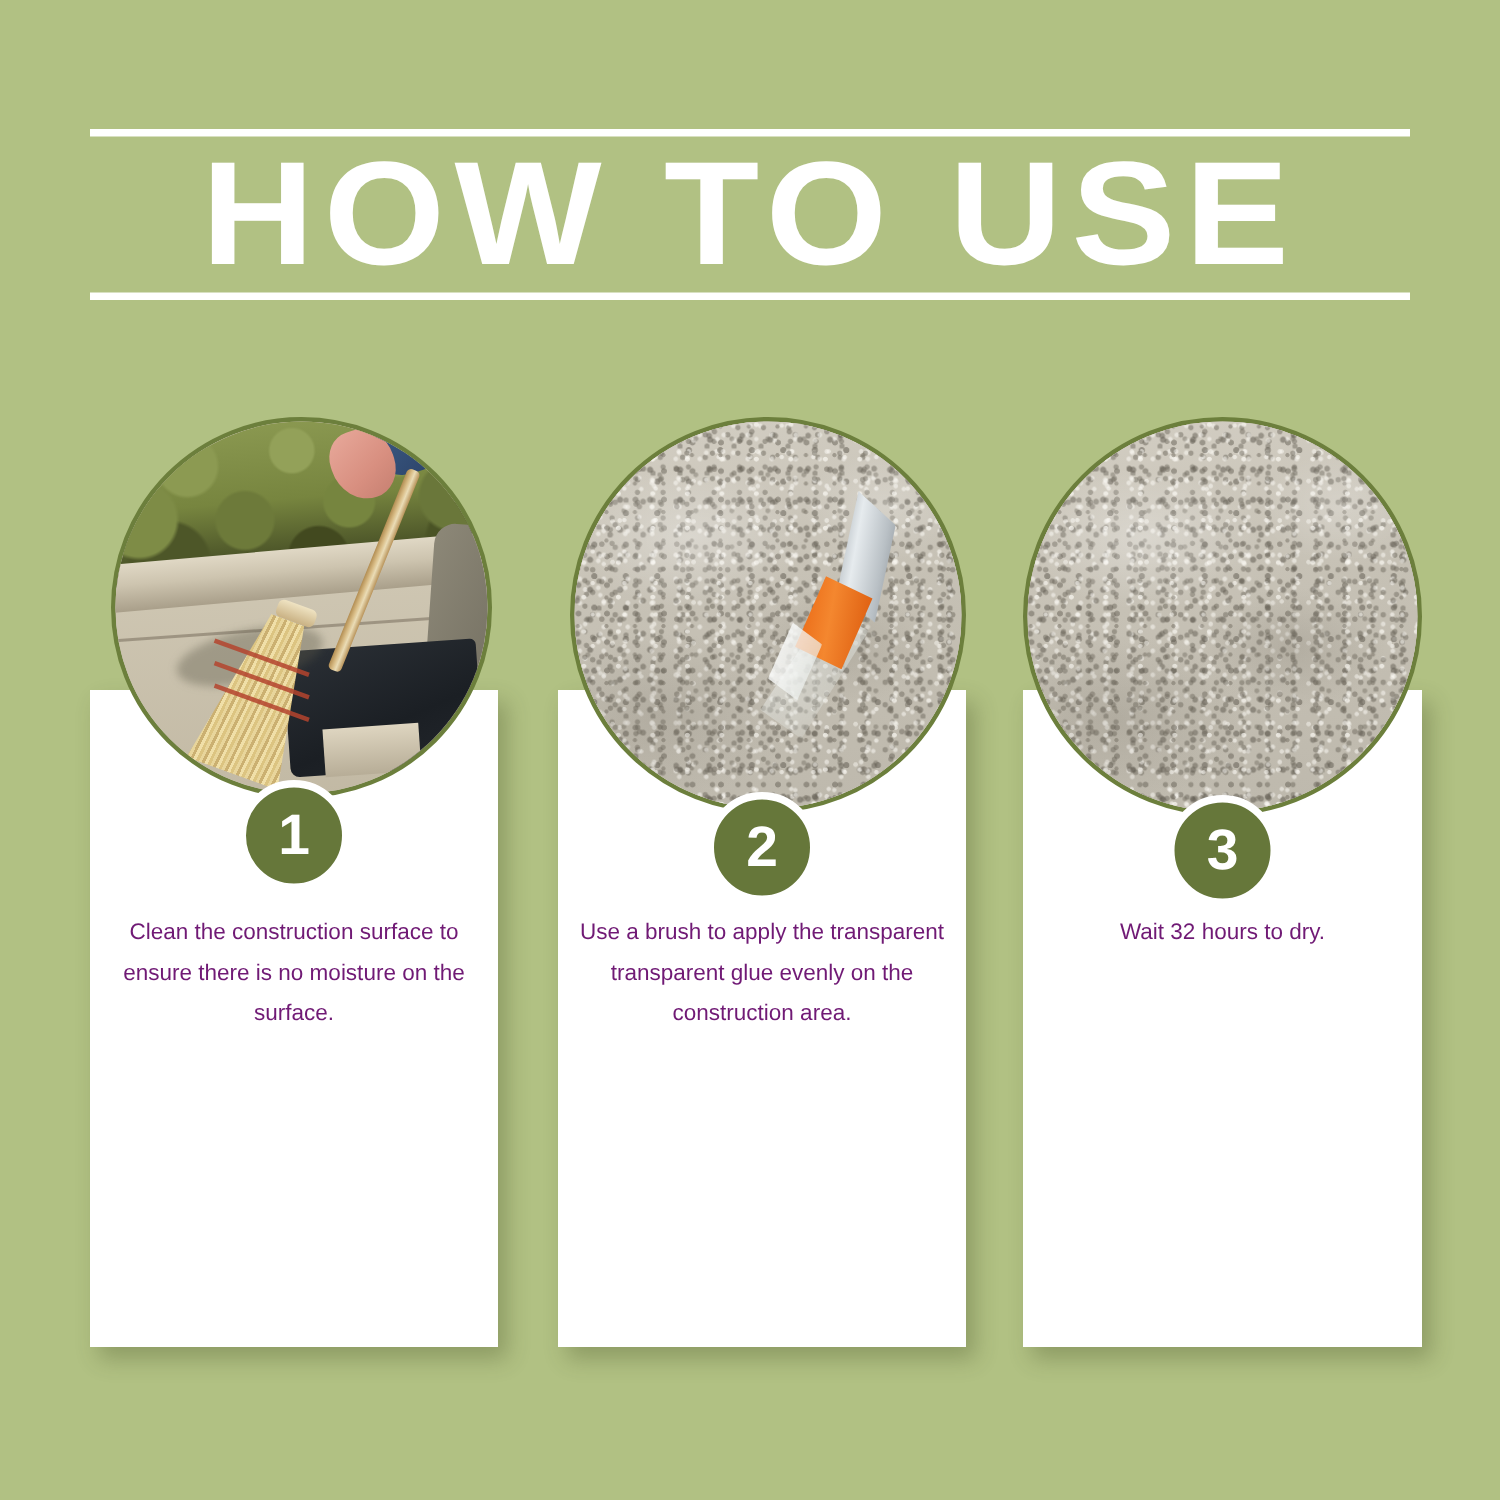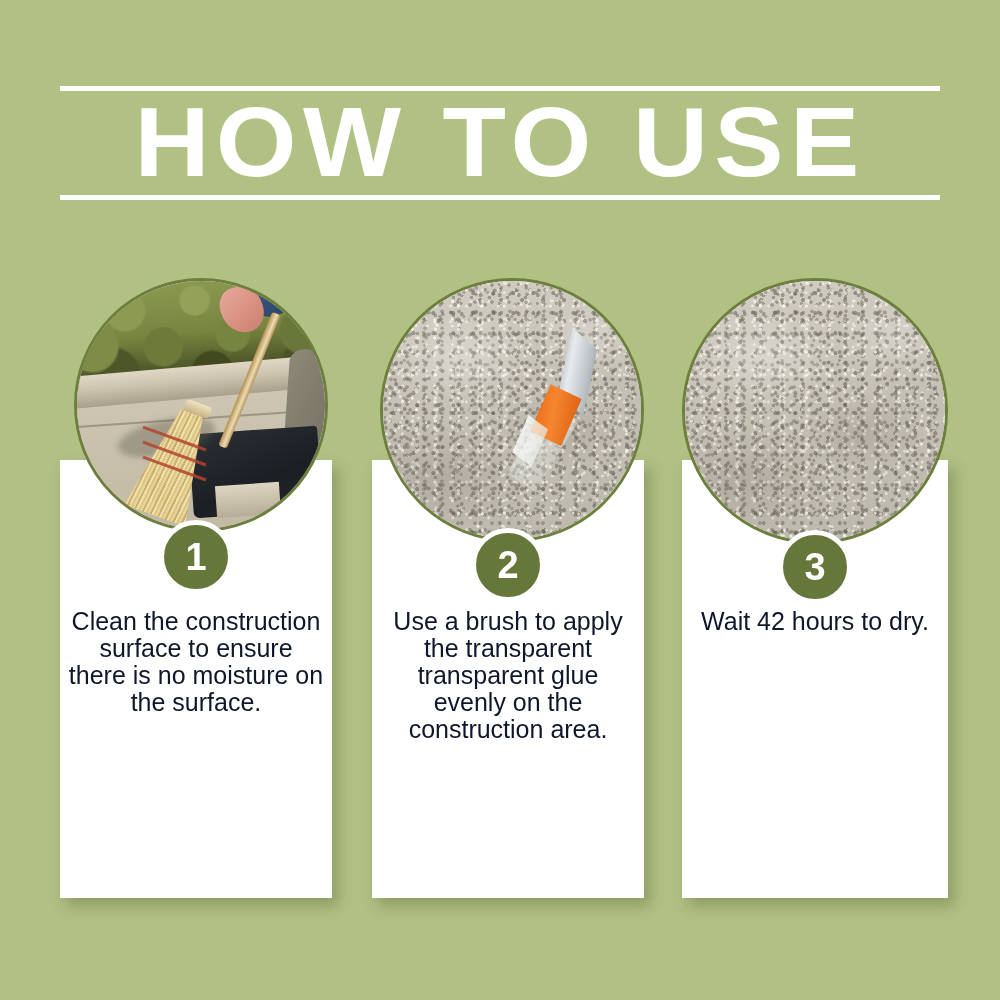--- a/index.html
+++ b/index.html
@@ -283,22 +283,22 @@
   .step.s2 .badge { top: 250px; }
   .step.s3 .badge { top: 252px; }
 
   
   .caption {
     position: absolute;
     left: 8px;
     right: 8px;
     top: 330px;
     text-align: center;
-    color: #0f172a;
-    font-size: 25px;
+    color: #701a75;
+    font-size: 15px;
     line-height: 27px;
     font-family: "Liberation Sans", sans-serif;
   }
   .step.s3 .caption { top: 330px; }
 </style>
 </head>
 <body>
 
 <div id="poster">
 
@@ -351,17 +351,17 @@
     </div>
 
     <div class="step s3">
       <div class="card"></div>
       <div class="photo">
         <div class="scene sc3 concrete">
           <div class="mottle"></div>
         </div>
       </div>
       <div class="badge">3</div>
-      <div class="caption">Wait 42 hours to dry.</div>
+      <div class="caption">Wait 32 hours to dry.</div>
     </div>
 
   </div>
 </div>
 
 </body></html>

